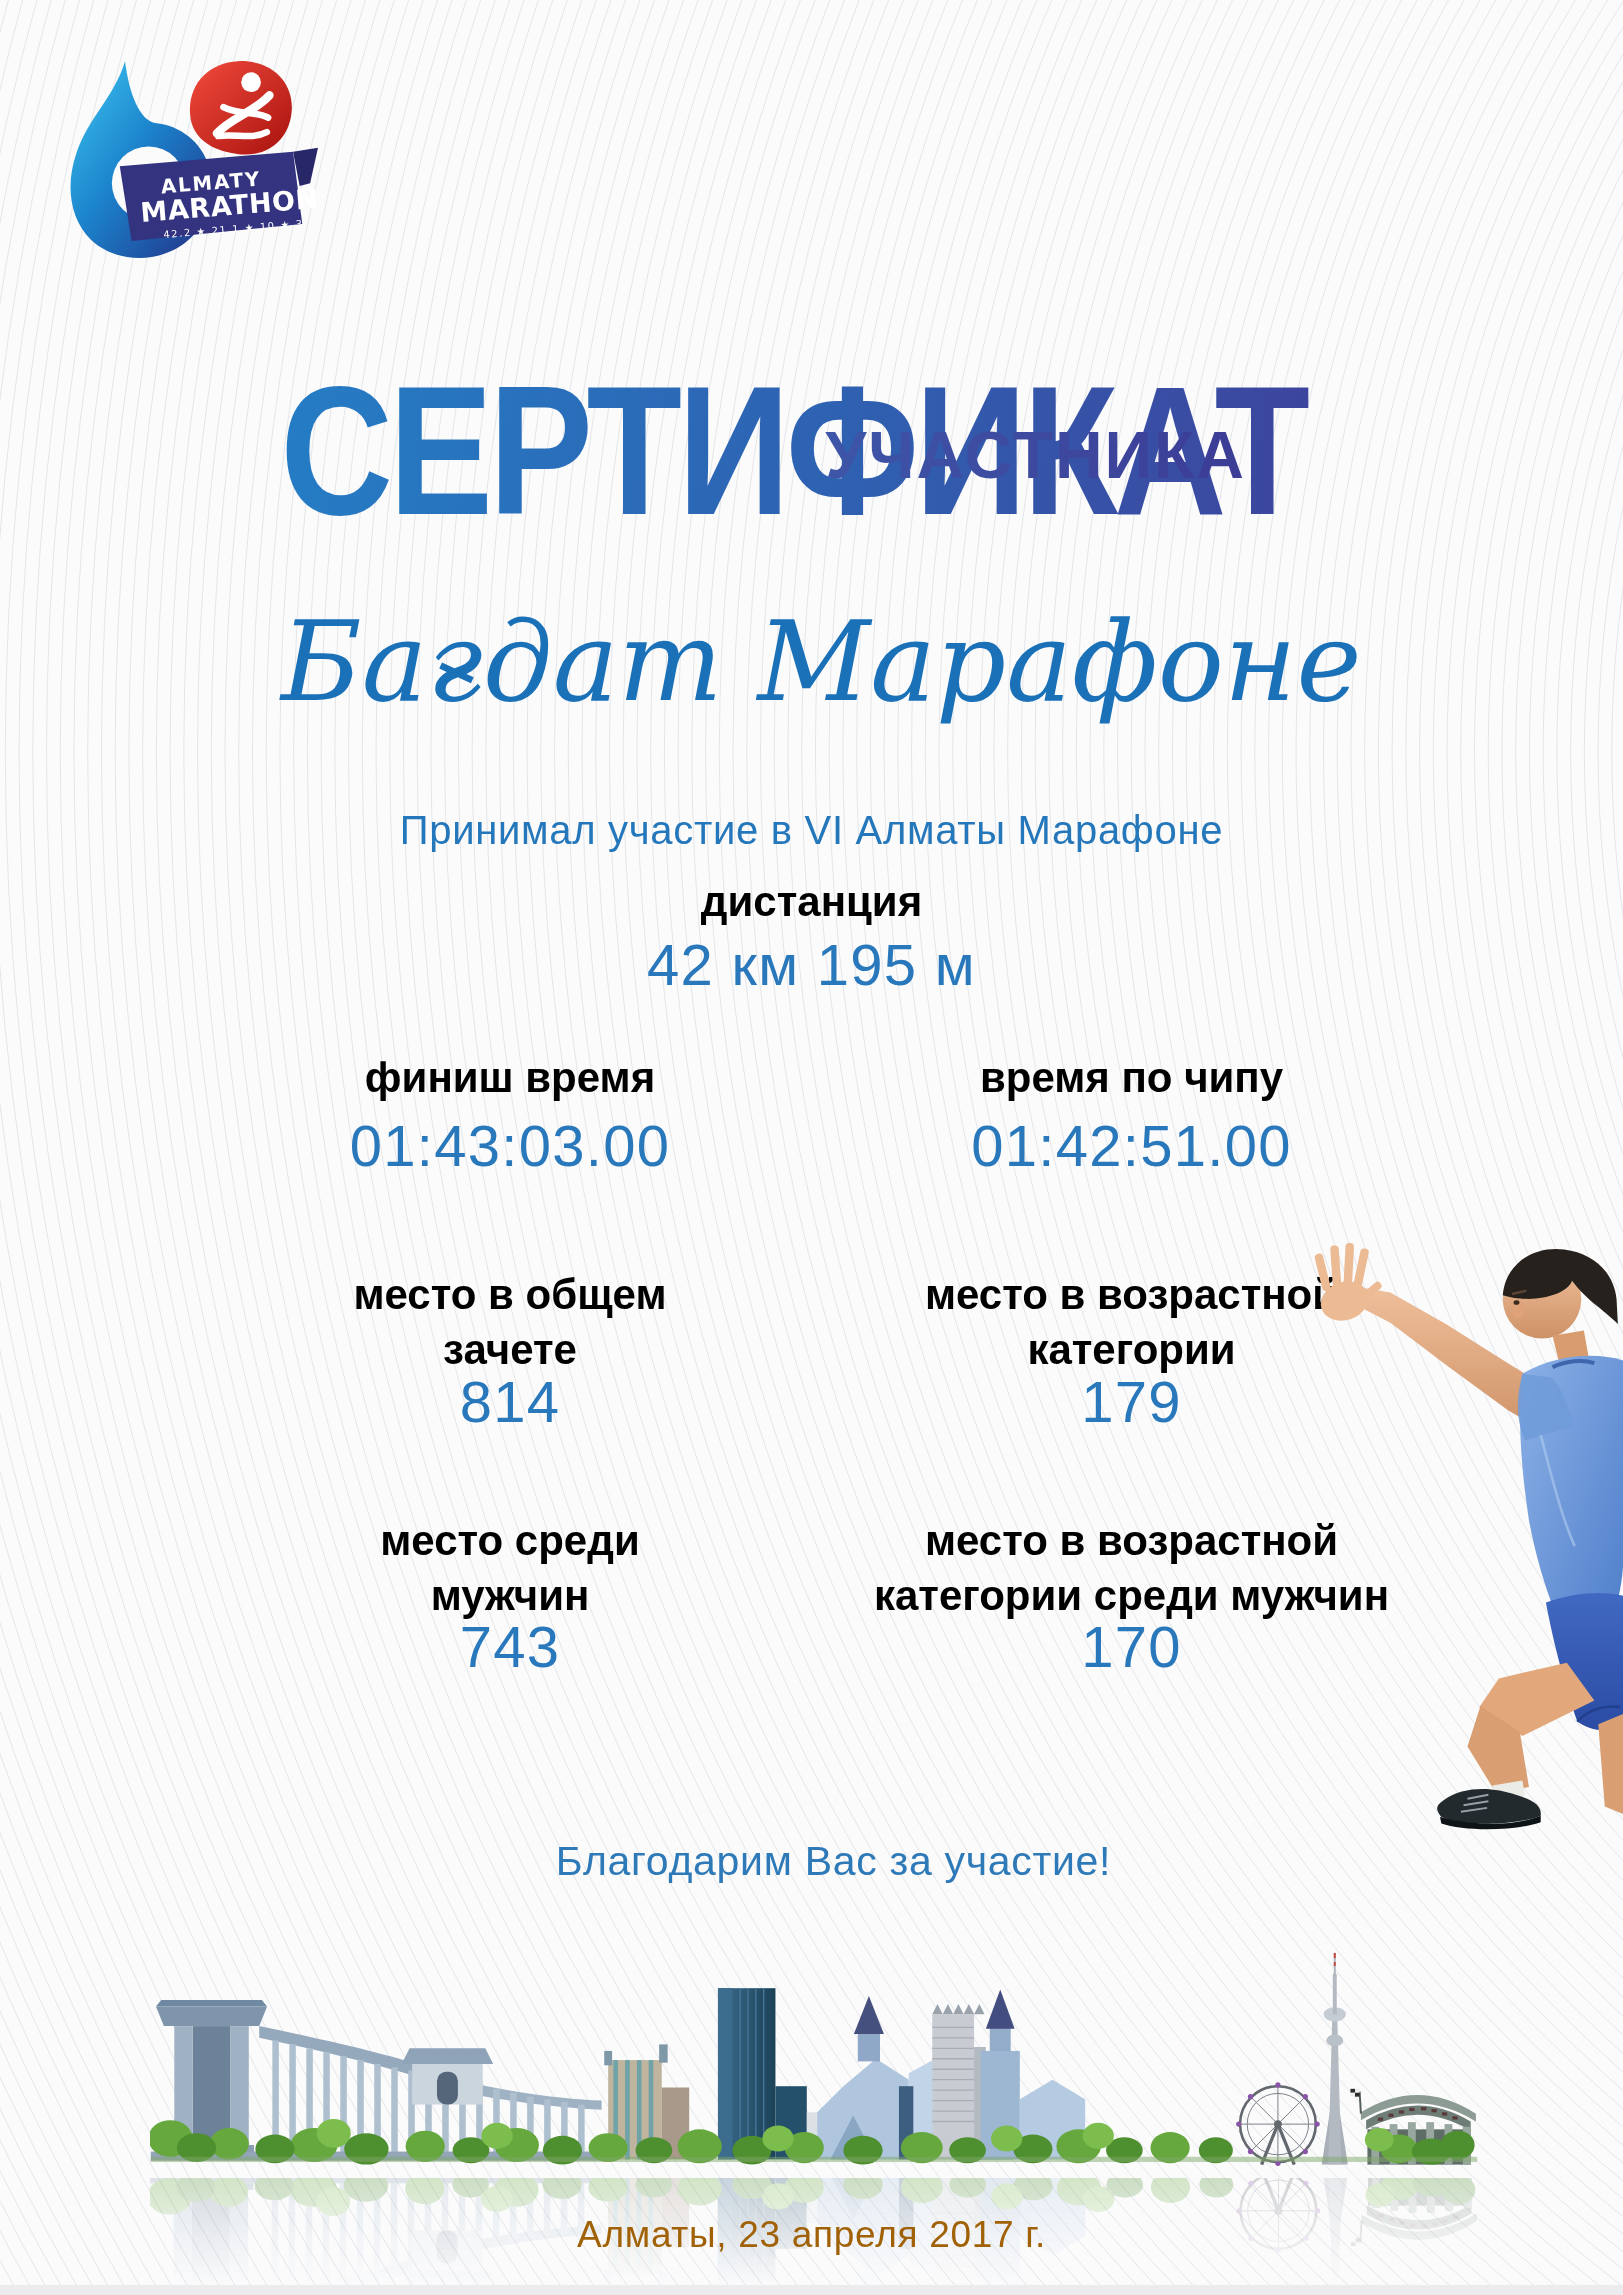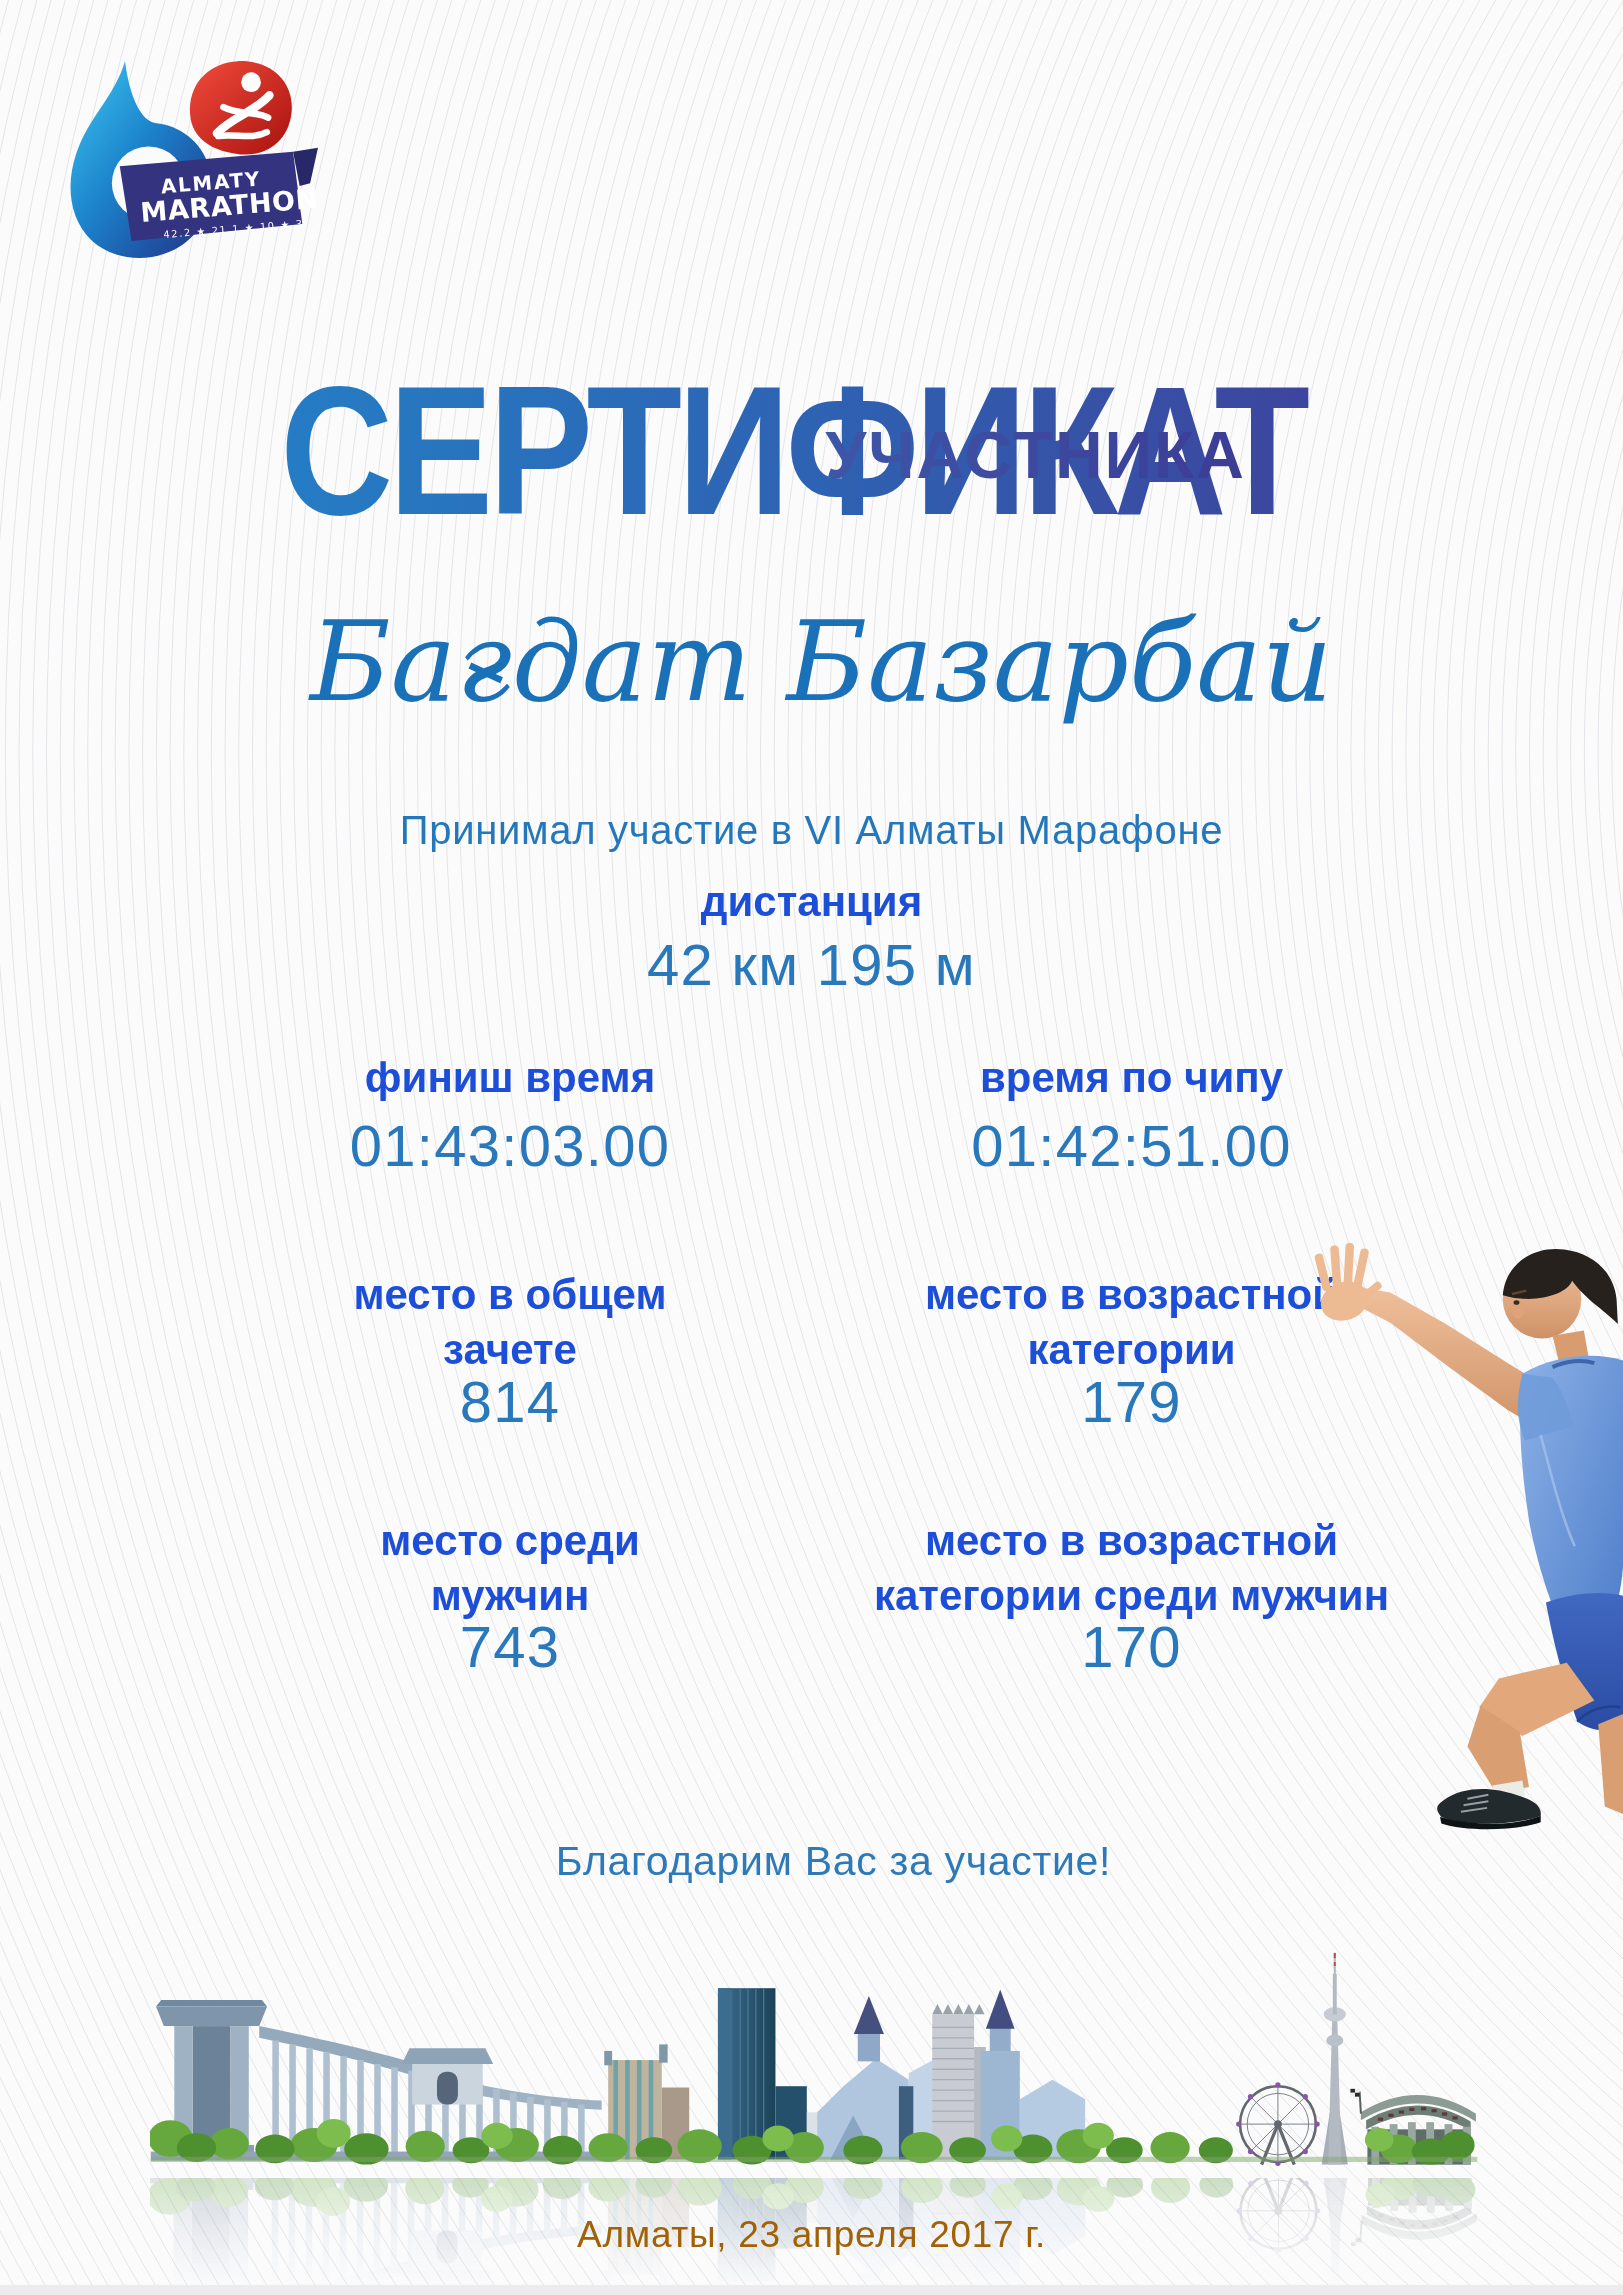--- a/index.html
+++ b/index.html
@@ -38,21 +38,21 @@
     font-family:"DejaVu Serif","Liberation Serif",serif;
     font-style:italic;font-size:110px;line-height:1.2;
     color:#1B71B8;white-space:nowrap;
   }
   .participation{
     position:absolute;left:0;right:0;top:808px;text-align:center;
     font-size:40px;font-weight:100;color:#2477BA;letter-spacing:0.7px;
   }
   .stat-label{
     position:absolute;text-align:center;
-    font-weight:700;font-size:42px;line-height:1.32;color:#1d4ed8;
+    font-weight:700;font-size:42px;line-height:1.32;color:#000000;
   }
   .stat-value{
     position:absolute;text-align:center;
     font-weight:100;font-size:58px;color:#2878BB;letter-spacing:1.3px;
   }
   .c-center{left:0;right:0;}
   .col-l{left:196px;width:628px;}
   .col-r{left:811px;width:641px;}
   .stat-label span{display:inline-block;}
   .w560 span{max-width:366px;text-align:center;}
@@ -368,21 +368,21 @@
         <text x="152" y="206" font-size="30" letter-spacing="3">ALMATY</text>
         <text x="118" y="247" font-size="41" letter-spacing="1">MARATHON</text>
         <text x="150" y="274" font-size="15" letter-spacing="2.5" font-weight="400">42.2 ★ 21.1 ★ 10 ★ 3</text>
       </g>
     </svg>
   </div>
 
   <h1 class="title">СЕРТИФИКАТ</h1>
   <div class="subtitle">УЧАСТНИКА</div>
 
-  <div class="p-name">Бағдат Базарбай</div>
+  <div class="p-name">Бағдат Марафоне</div>
 
   <div class="participation">Принимал участие в VI Алматы Марафоне</div>
 
   <div class="stat-label c-center" style="top:874px">дистанция</div>
   <div class="stat-value c-center" style="top:931px">42 км 195 м</div>
 
   <div class="stat-label col-r" style="top:1050px">время по чипу</div>
   <div class="stat-label col-l" style="top:1050px">финиш время</div>
   <div class="stat-value col-l" style="top:1112px">01:43:03.00</div>
   <div class="stat-value col-r" style="top:1112px">01:42:51.00</div>

